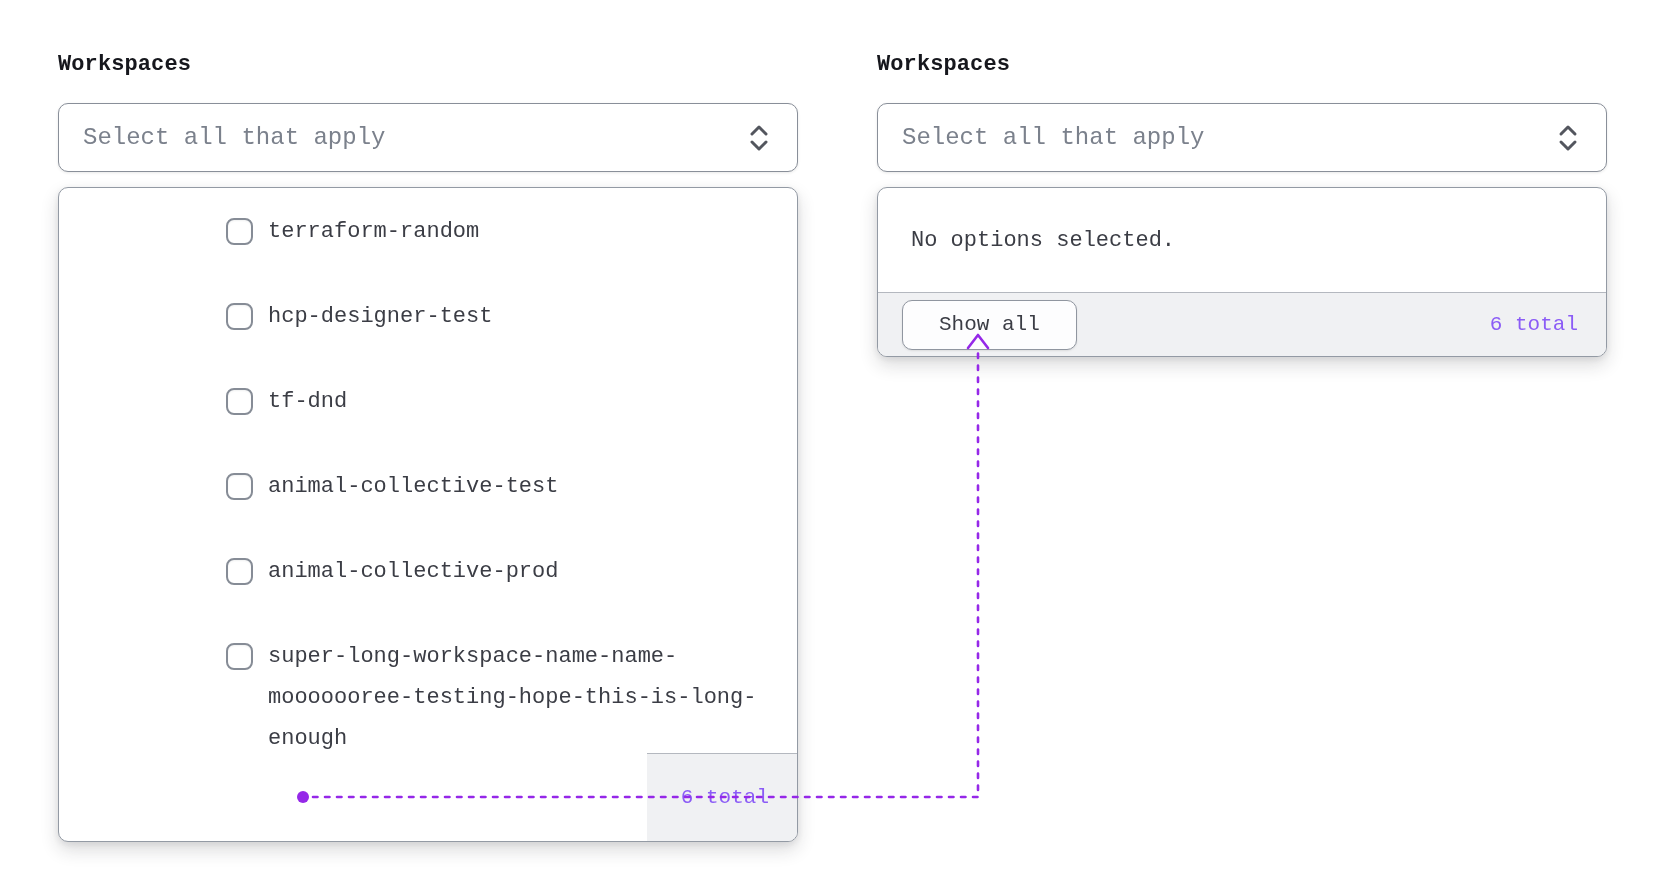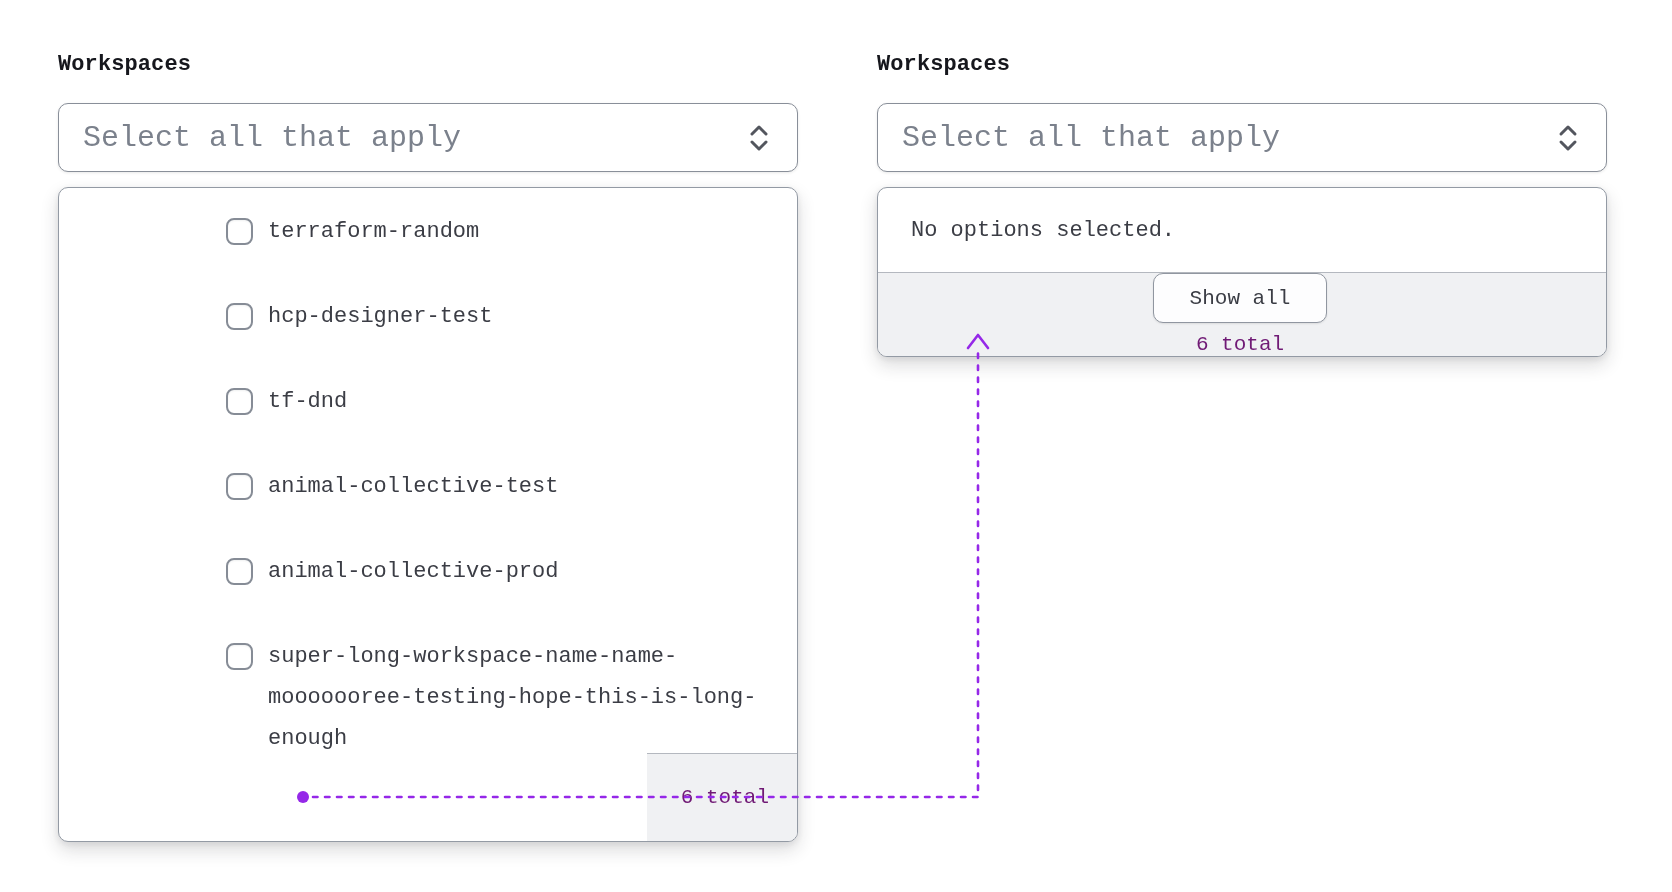--- a/index.html
+++ b/index.html
@@ -20,21 +20,21 @@
     letter-spacing: 0.1px;
   }
 
   .trigger {
     margin-top: 23px; height: 69px; width: 100%;
     background: #ffffff; border: 1.5px solid #898f99; border-radius: 10px;
     display: flex; align-items: center; justify-content: space-between;
     padding: 0 25px 0 24px; cursor: pointer;
     box-shadow: 0 1px 3px rgba(25,27,33,0.10);
   }
-  .placeholder { font-size: 30px; color: #7b818c; }
+  .placeholder { font-size: 24px; color: #7b818c; }
   .caret-icon { flex: none; display: flex; align-items: center; }
 
   .panel {
     margin-top: 15px; width: 100%;
     background: #ffffff; border: 1.5px solid #939aa4; border-radius: 10px;
     box-shadow: 0 8px 18px rgba(28,30,36,0.16), 0 2px 6px rgba(28,30,36,0.08);
     display: flex; flex-direction: column; overflow: hidden;
   }
   .panel-left  { height: 655px; align-items: flex-end; }
   .panel-right { height: 170px; }
@@ -57,30 +57,30 @@
     flex: 1; display: flex; align-items: center; padding: 0 33px;
     font-size: 22px; color: #3b3d45;
   }
 
   .panel-footer {
     flex: none; height: 88px;
     border-top: 1.5px solid #b4b8bf; background: #f0f1f3;
     display: flex; align-items: center; justify-content: space-between;
     padding: 0 28px 0 34px;
   }
-  .panel-right .panel-footer { height: 84px; padding-left: 24px; flex-direction: column; }
+  .panel-right .panel-footer { height: 64px; padding-left: 24px; }
 
   .toggle-btn {
     height: 50px; padding: 0 36px;
     display: inline-flex; align-items: center; justify-content: center;
     font-family: inherit; font-size: 21px; color: #3b3d45;
     background: #fdfdfe; border: 1.5px solid #9096a0; border-radius: 10px;
     box-shadow: 0 1px 2px rgba(25,27,33,0.10); cursor: pointer;
   }
-  .total-text { font-size: 21px; color: #701a75; }
+  .total-text { font-size: 21px; color: #8b5cf6; }
 
   .annotation-layer {
     position: absolute; inset: 0; width: 1672px; height: 892px;
     pointer-events: none; z-index: 10;
   }
 </style>
 </head>
 <body>
 
 <div class="stage">

